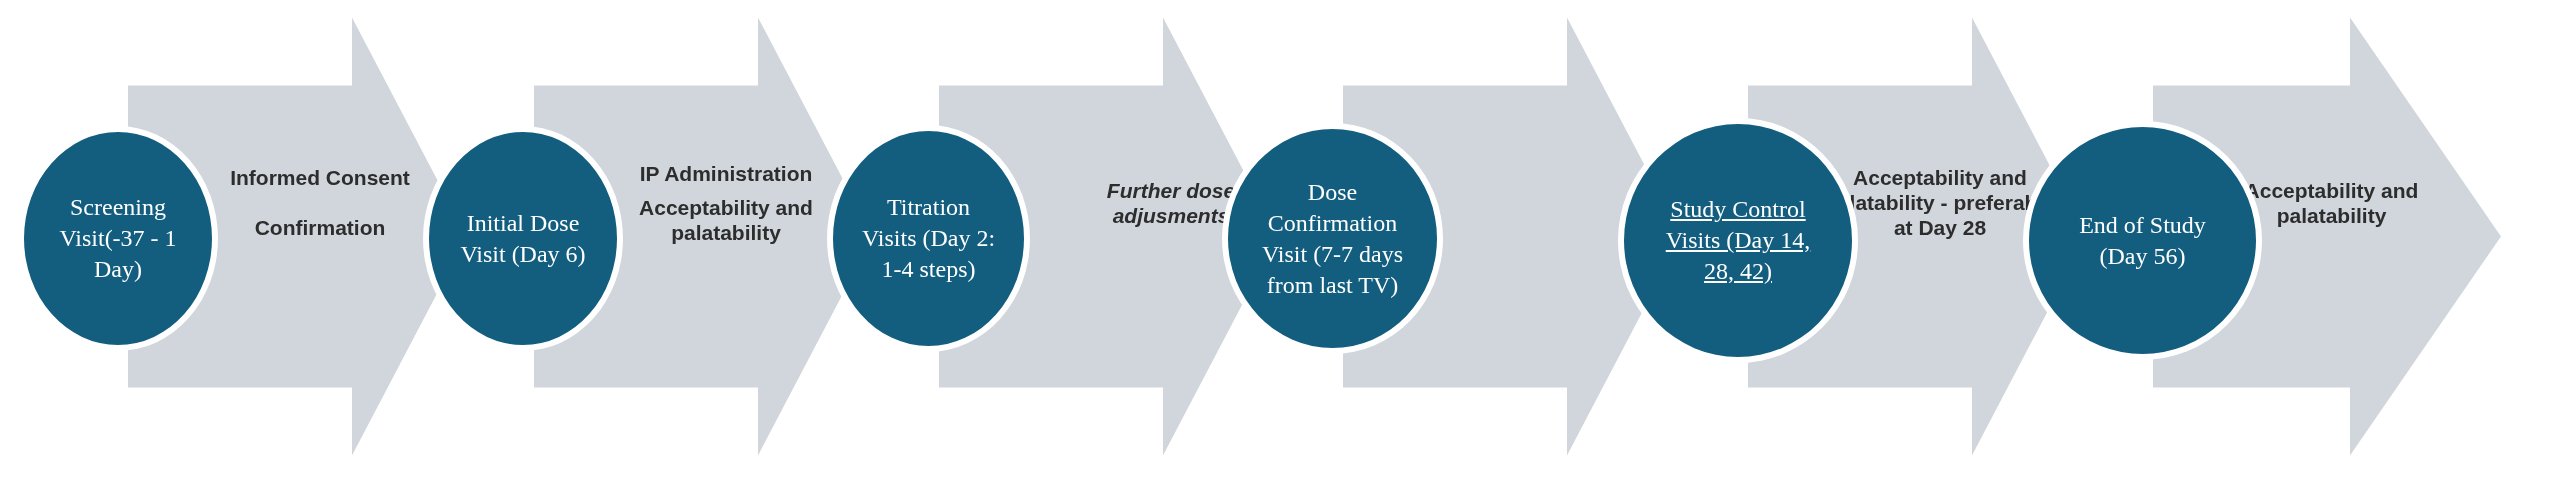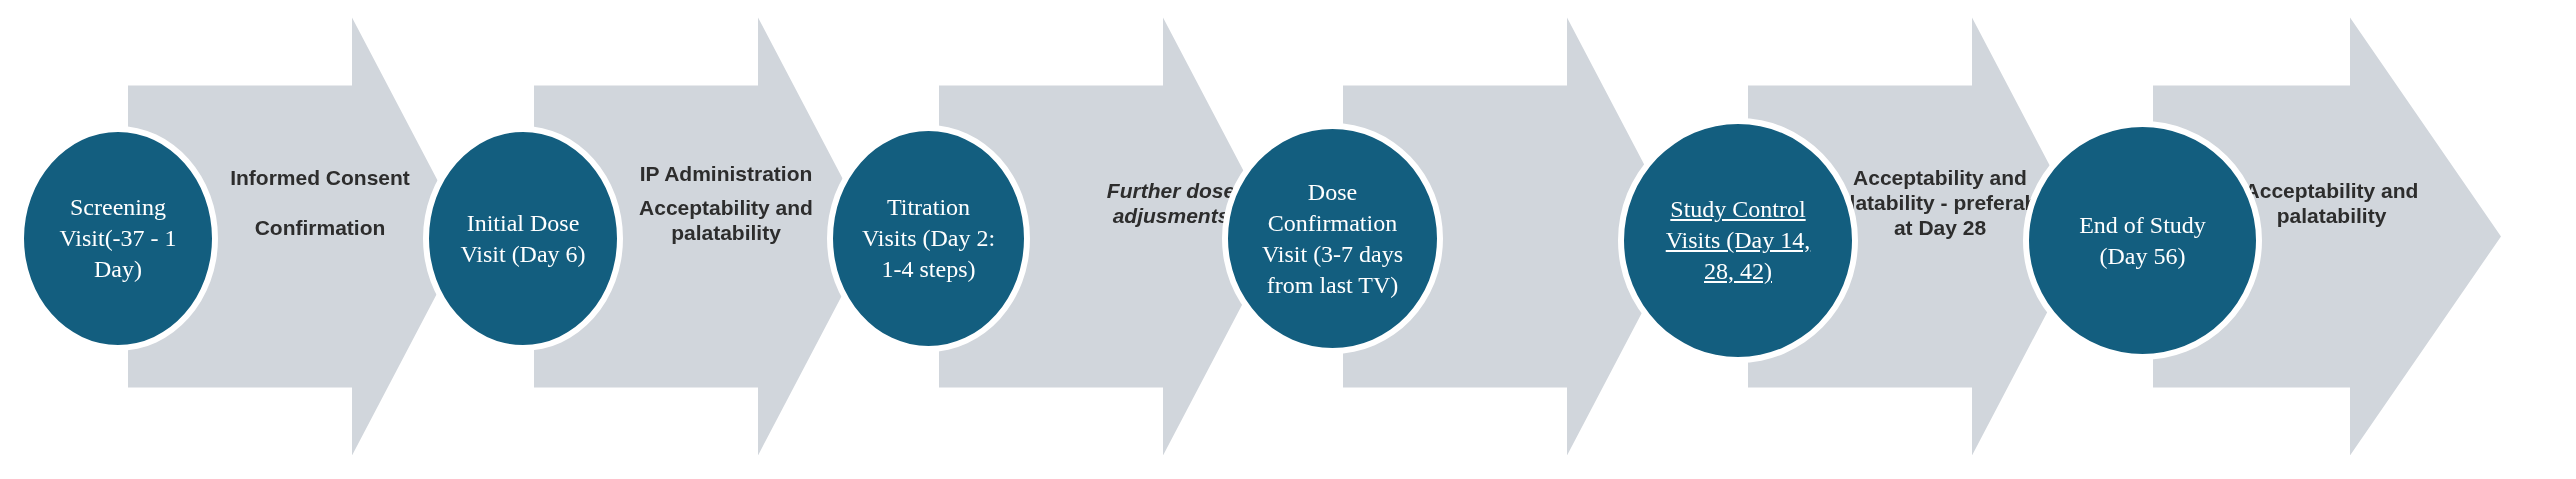--- a/index.html
+++ b/index.html
@@ -89,21 +89,21 @@
   <div class="node" style="left:18px;top:126px;width:200px;height:225px;">
     <div style="width:151px;">Screening Visit(-37 - 1 Day)</div>
   </div>
   <div class="node" style="left:423px;top:126px;width:200px;height:225px;">
     <div style="width:140px;">Initial Dose Visit (Day 6)</div>
   </div>
   <div class="node" style="left:827px;top:125px;width:203px;height:227px;">
     <div style="width:139px;">Titration Visits (Day 2: 1-4 steps)</div>
   </div>
   <div class="node" style="left:1222px;top:123px;width:221px;height:231px;">
-    <div style="width:157px;">Dose Confirmation Visit (3-7 days from last TV)</div>
+    <div style="width:157px;">Dose Confirmation Visit (7-7 days from last TV)</div>
   </div>
   <div class="node" style="left:1618px;top:118px;width:240px;height:245px;">
     <div style="width:165px;text-decoration:underline;">Study Control Visits (Day 14, 28, 42)</div>
   </div>
   <div class="node" style="left:2023px;top:121px;width:239px;height:239px;justify-content:center;">
     <div style="width:156px;">End of Study (Day 56)</div>
   </div>
 
 </div>
 

